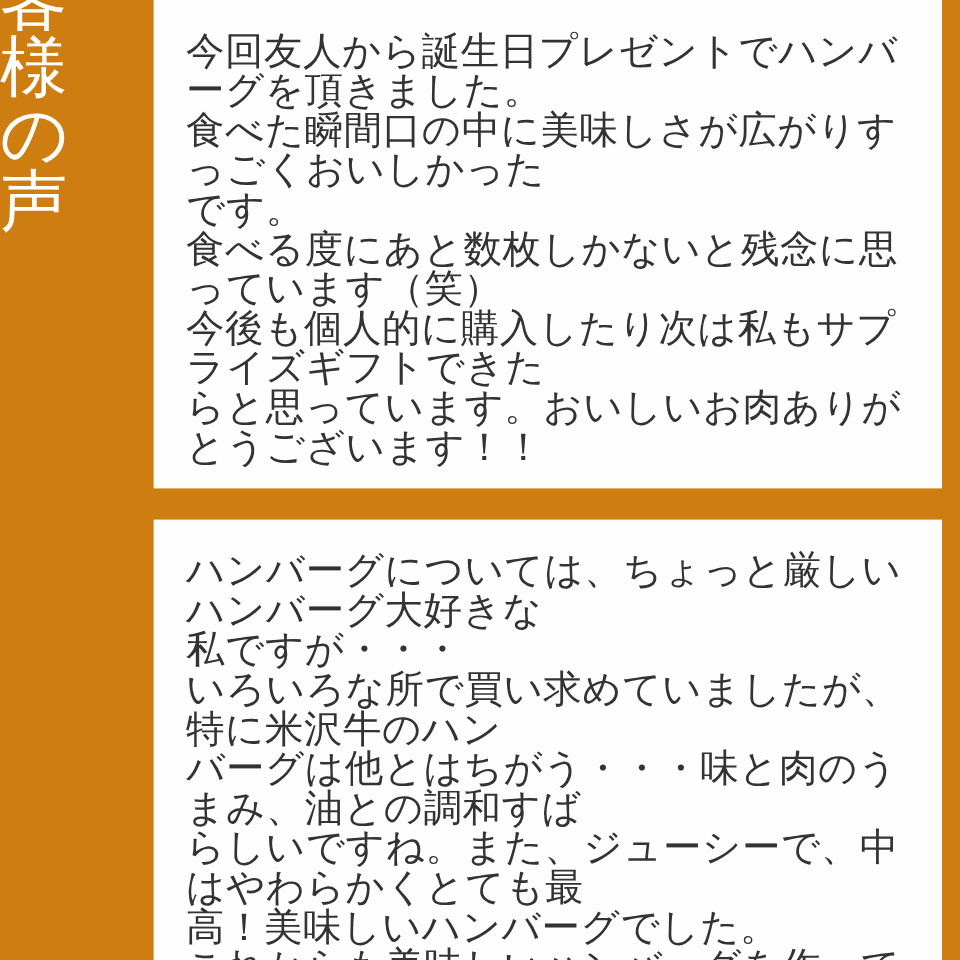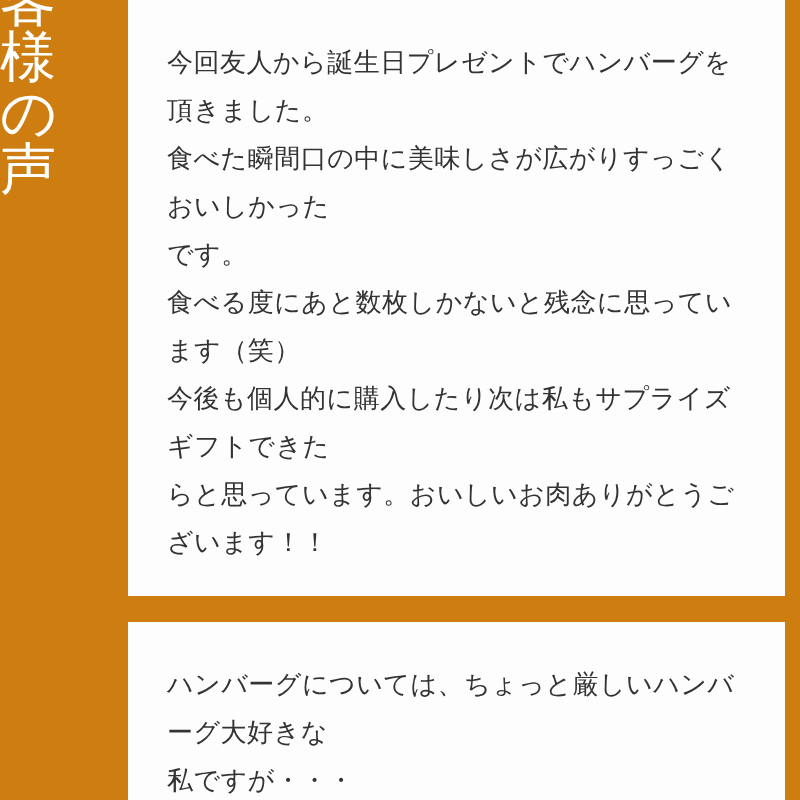--- a/index.html
+++ b/index.html
@@ -45,24 +45,24 @@
   }
   .content {
     padding: 0 15px;
   }
   .review-card {
     background: var(--card-background);
     padding: 26px 27px 18px 27px;
     margin: 0 0 26px 0;
   }
   .review-text {
-    margin: 12px;
+    margin: 0;
     color: var(--body-text);
-    font-size: 26px;
-    line-height: 48px;
+    font-size: 32px;
+    line-height: 33px;
     white-space: pre-line;
     letter-spacing: 0.5px;
   }
 </style>
 </head>
 <body>
 
 <div class="page">
   <header class="header">
     <h1 class="title">お客様の声</h1>

